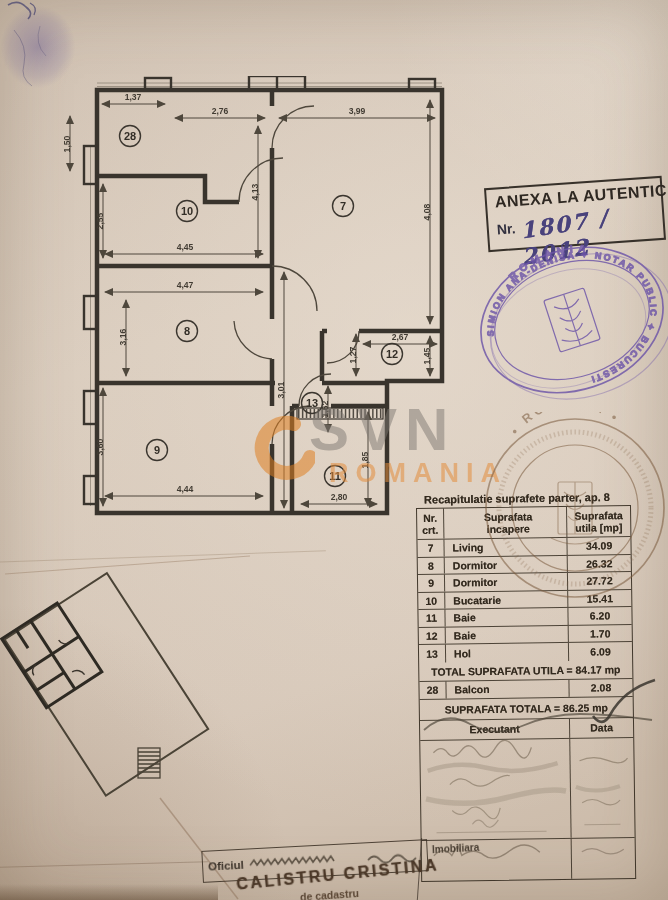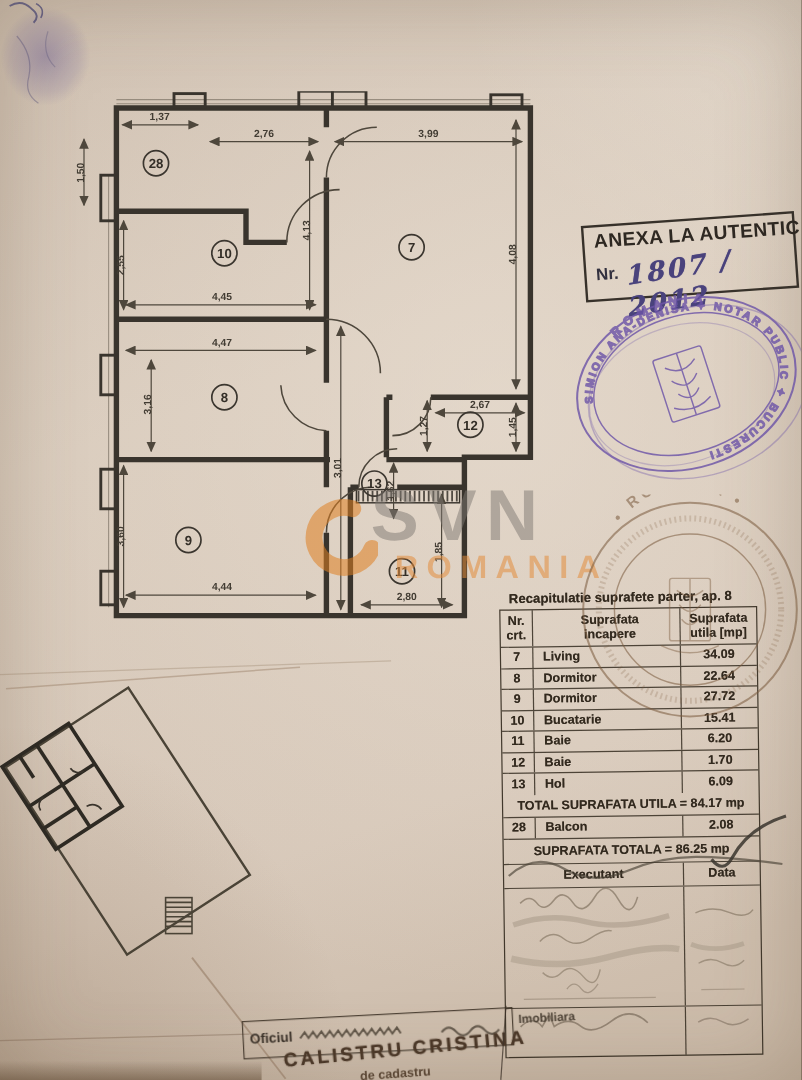--- a/index.html
+++ b/index.html
@@ -306,21 +306,21 @@
 
     <div id="table-rows">
         <div class="trow rdata">
           <div class="c c-nr">7</div>
           <div class="c c-name">Living</div>
           <div class="c c-area">34.09</div>
         </div>
         <div class="trow rdata">
           <div class="c c-nr">8</div>
           <div class="c c-name">Dormitor</div>
-          <div class="c c-area">22.64</div>
+          <div class="c c-area">26.32</div>
         </div>
         <div class="trow rdata">
           <div class="c c-nr">9</div>
           <div class="c c-name">Dormitor</div>
           <div class="c c-area">27.72</div>
         </div>
         <div class="trow rdata">
           <div class="c c-nr">10</div>
           <div class="c c-name">Bucatarie</div>
           <div class="c c-area">15.41</div>

